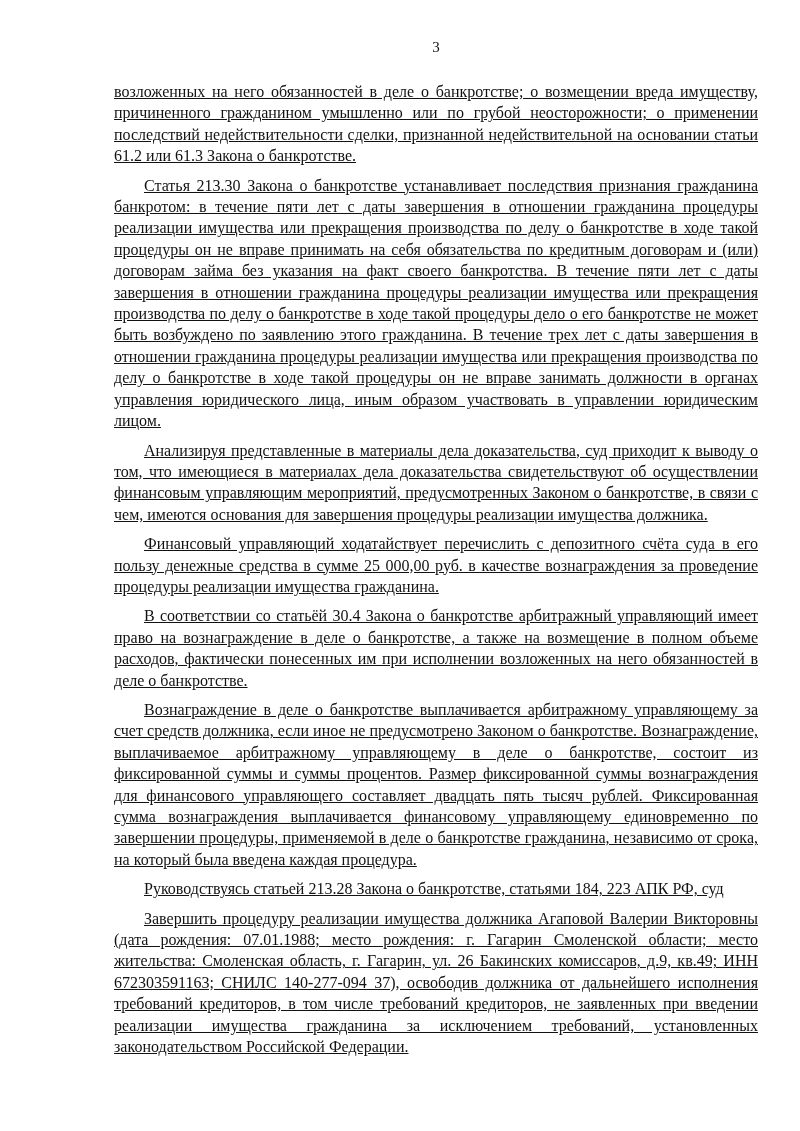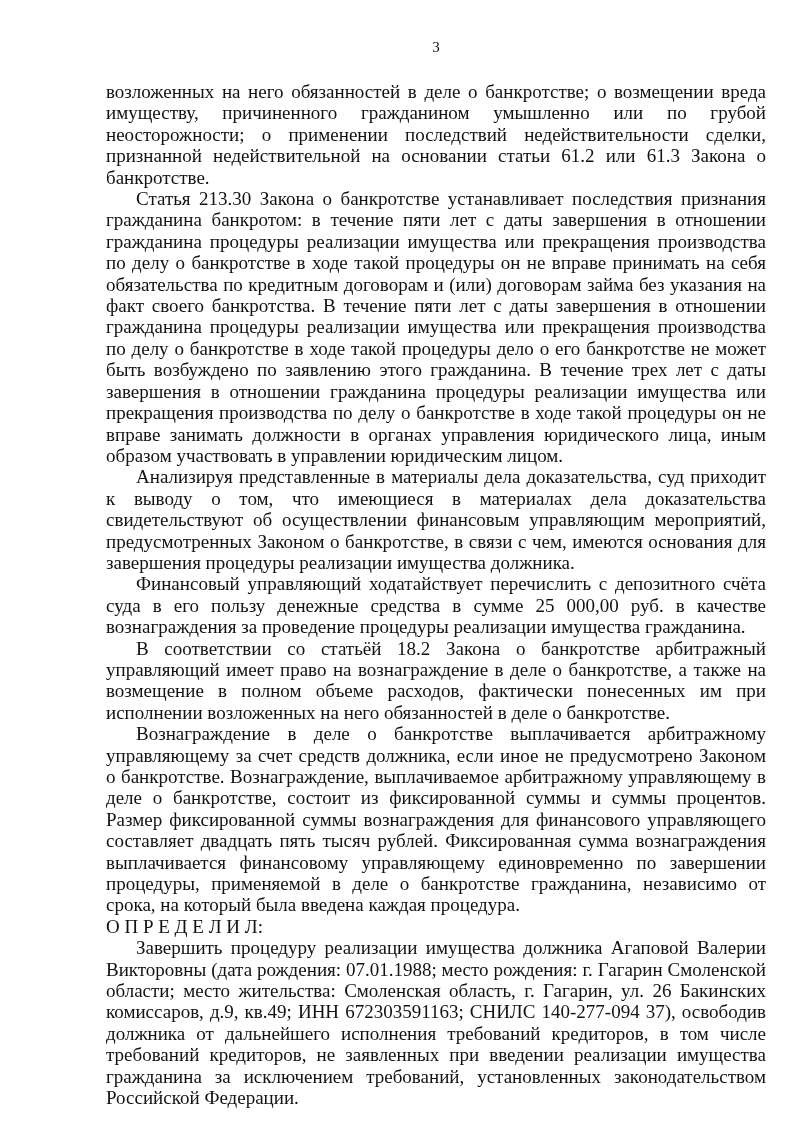--- a/index.html
+++ b/index.html
@@ -25,26 +25,27 @@
   .page-number {
     margin-top: 38px;
     text-align: center;
     font-size: 15px;
     line-height: 18px;
   }
   .text-body {
     margin-top: 25px;
   }
   .text-body p {
-    margin: 0;
-    font-size: 19px;
+    margin: 8px;
+    font-size: 16px;
     line-height: 21.4px;
     text-align: justify;
     text-indent: 30px;
     hyphens: none;
+    text-decoration: underline;
   }
   .text-body p.no-indent {
     text-indent: 0;
   }
   .text-body p.justify-last {
     text-align-last: justify;
   }
   .ruling-heading {
     margin: 4px 0 7px 0;
     font-size: 17px;
@@ -65,26 +66,26 @@
     <div class="text-body">
 
       <p class="no-indent">возложенных на него обязанностей в деле о банкротстве; о возмещении вреда имуществу, причиненного гражданином умышленно или по грубой неосторожности; о применении последствий недействительности сделки, признанной недействительной на основании статьи 61.2 или 61.3 Закона о банкротстве.</p>
 
       <p>Статья 213.30 Закона о банкротстве устанавливает последствия признания гражданина банкротом: в течение пяти лет с даты завершения в отношении гражданина процедуры реализации имущества или прекращения производства по делу о банкротстве в ходе такой процедуры он не вправе принимать на себя обязательства по кредитным договорам и (или) договорам займа без указания на факт своего банкротства. В течение пяти лет с даты завершения в отношении гражданина процедуры реализации имущества или прекращения производства по делу о банкротстве в ходе такой процедуры дело о его банкротстве не может быть возбуждено по заявлению этого гражданина. В течение трех лет с даты завершения в отношении гражданина процедуры реализации имущества или прекращения производства по делу о банкротстве в ходе такой процедуры он не вправе занимать должности в органах управления юридического лица, иным образом участвовать в управлении юридическим лицом.</p>
 
       <p>Анализируя представленные в материалы дела доказательства, суд приходит к выводу о том, что имеющиеся в материалах дела доказательства свидетельствуют об осуществлении финансовым управляющим мероприятий, предусмотренных Законом о банкротстве, в связи с чем, имеются основания для завершения процедуры реализации имущества должника.</p>
 
       <p>Финансовый управляющий ходатайствует перечислить с депозитного счёта суда в его пользу денежные средства в сумме 25&nbsp;000,00 руб. в качестве вознаграждения за проведение процедуры реализации имущества гражданина.</p>
 
-      <p>В соответствии со статьёй 18.2 Закона о банкротстве арбитражный управляющий имеет право на вознаграждение в деле о банкротстве, а также на возмещение в полном объеме расходов, фактически понесенных им при исполнении возложенных на него обязанностей в деле о банкротстве.</p>
+      <p>В соответствии со статьёй 30.4 Закона о банкротстве арбитражный управляющий имеет право на вознаграждение в деле о банкротстве, а также на возмещение в полном объеме расходов, фактически понесенных им при исполнении возложенных на него обязанностей в деле о банкротстве.</p>
 
       <p>Вознаграждение в деле о банкротстве выплачивается арбитражному управляющему за счет средств должника, если иное не предусмотрено Законом о банкротстве. Вознаграждение, выплачиваемое арбитражному управляющему в деле о банкротстве, состоит из фиксированной суммы и суммы процентов. Размер фиксированной суммы вознаграждения для финансового управляющего составляет двадцать пять тысяч рублей. Фиксированная сумма вознаграждения выплачивается финансовому управляющему единовременно по завершении процедуры, применяемой в деле о банкротстве гражданина, независимо от срока, на который была введена каждая процедура.</p>
 
 
+      <p>Руководствуясь статьей 213.28 Закона о банкротстве, статьями 184, 223 АПК РФ, суд</p>
 
-      <p class="ruling-heading">О П Р Е Д Е Л И Л:</p>
 
       <p>Завершить процедуру реализации имущества должника Агаповой Валерии Викторовны (дата рождения: 07.01.1988; место рождения: г. Гагарин Смоленской области; место жительства: Смоленская область, г. Гагарин, ул. 26 Бакинских комиссаров, д.9, кв.49; ИНН 672303591163; СНИЛС 140-277-094 37), освободив должника от дальнейшего исполнения требований кредиторов, в том числе требований кредиторов, не заявленных при введении реализации имущества гражданина за исключением требований, установленных законодательством Российской Федерации.</p>
 
 
     </div>
   </div>
 </div>
 
 </body></html>

